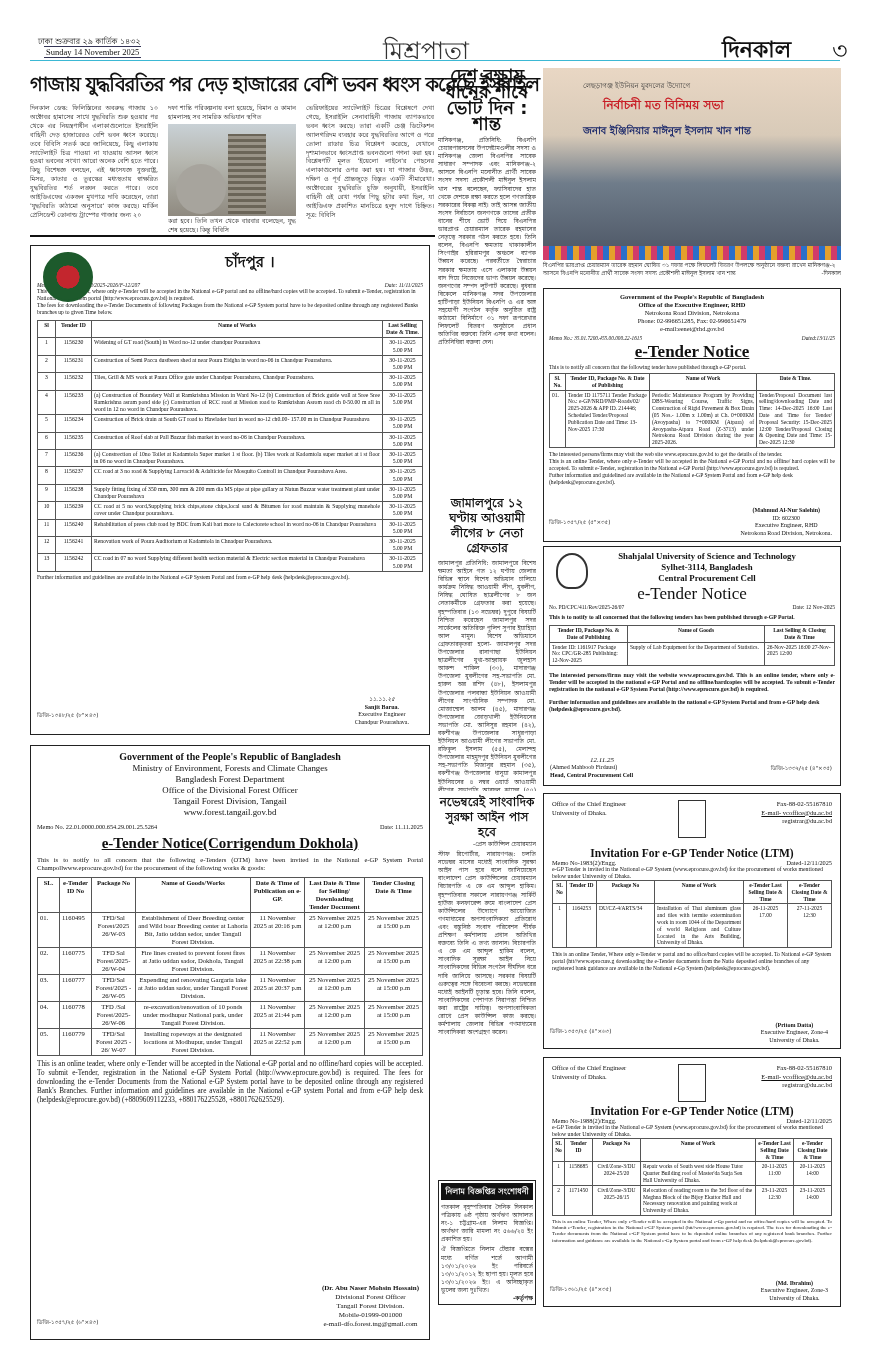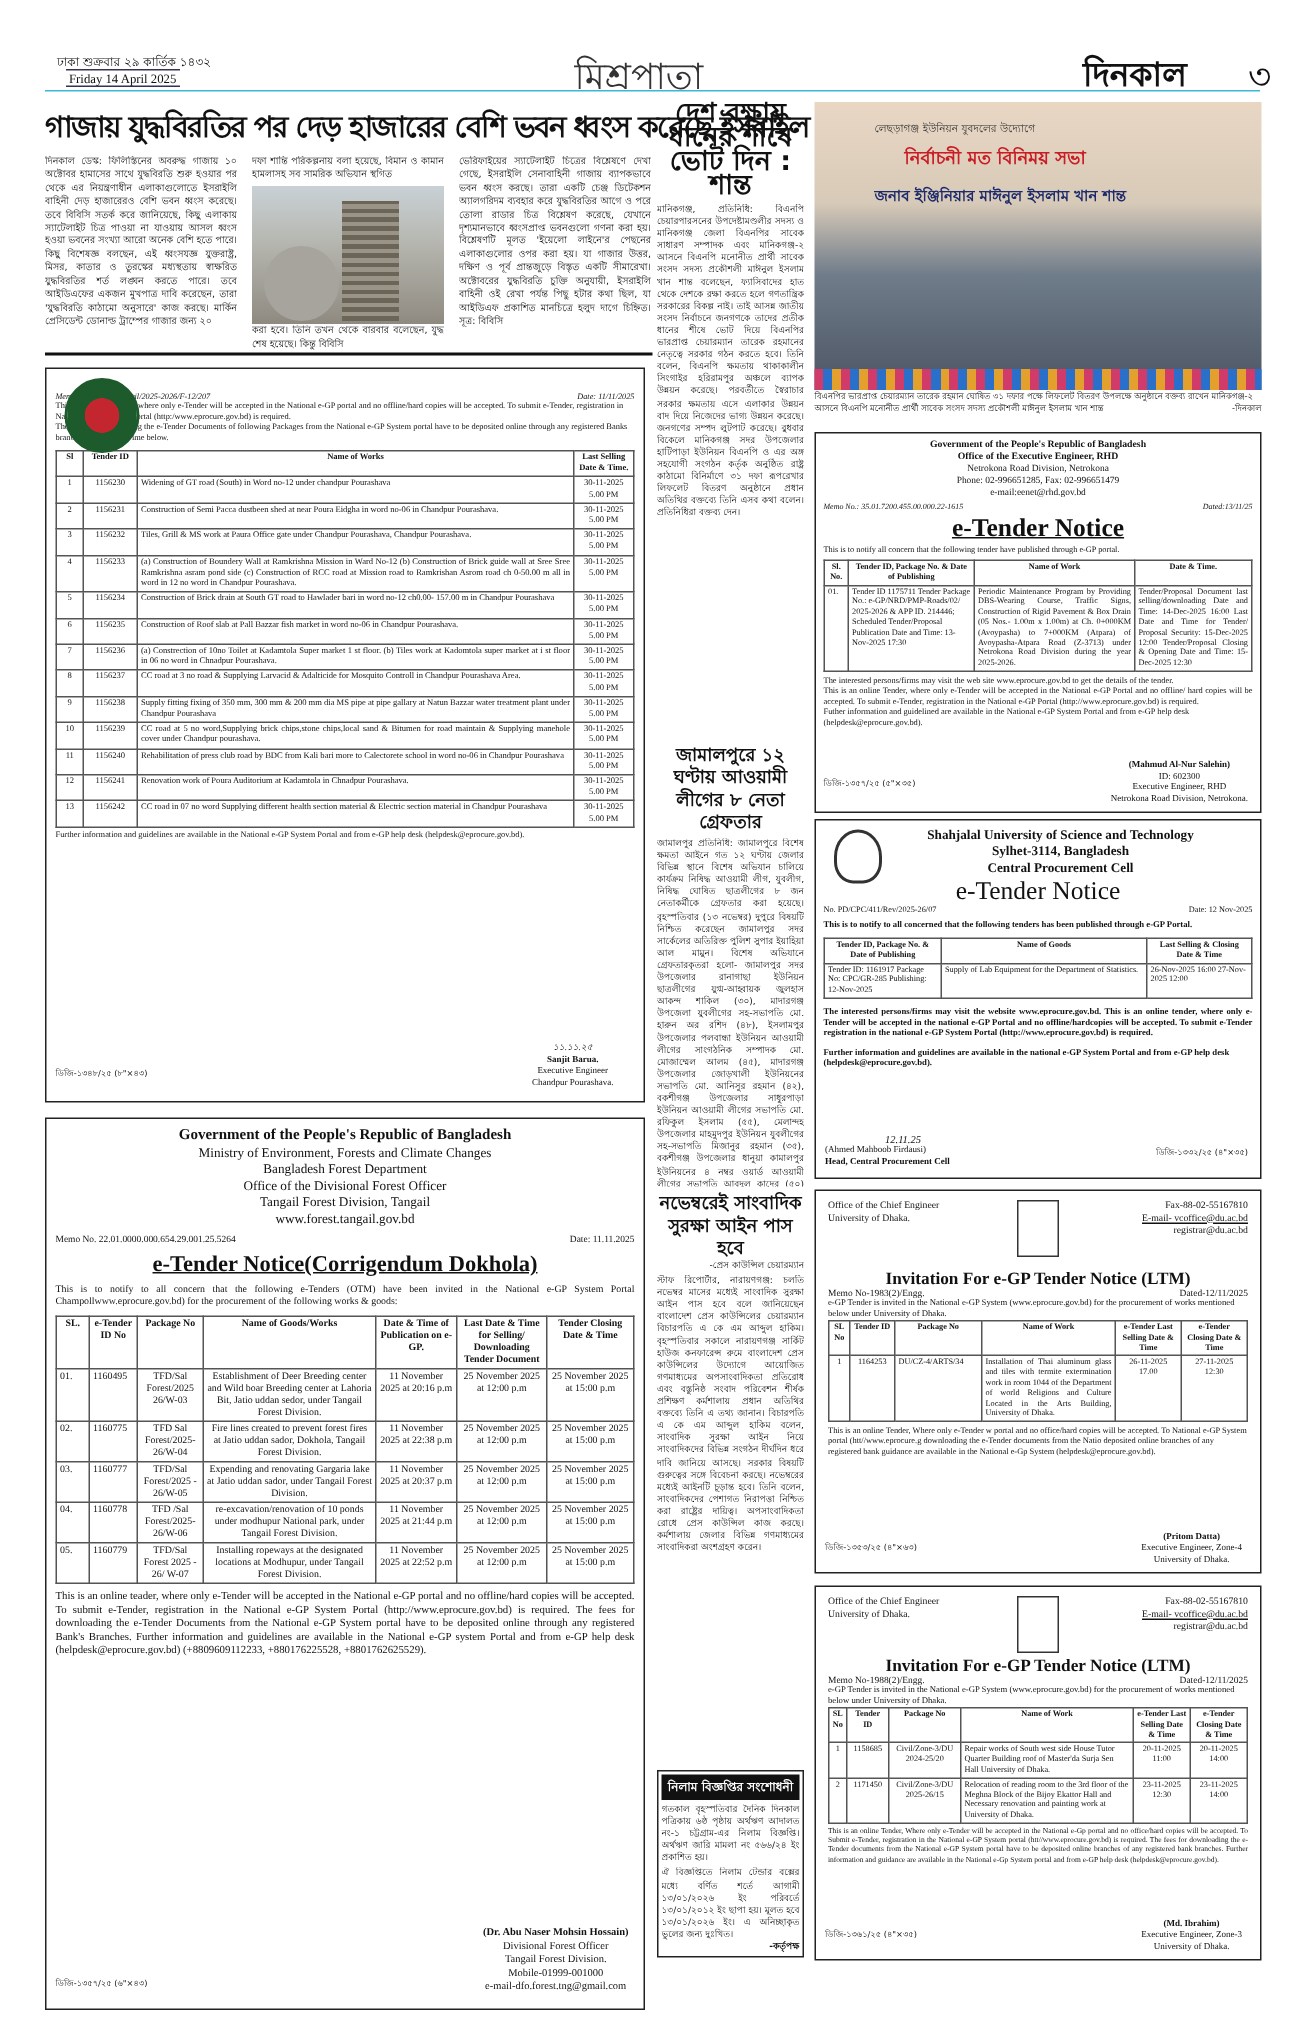--- a/index.html
+++ b/index.html
@@ -39,41 +39,42 @@
 .flowers{position:absolute;left:0;bottom:0;width:100%;height:14px;background:repeating-linear-gradient(90deg,#d13b6a 0 6px,#2a6fc9 6px 12px,#e4a02c 12px 18px)}
 .caption{left:543px;top:262px;width:298px;font-size:5.6px;line-height:7.5px;font-family:"DejaVu Sans",sans-serif}
 .seal{border-radius:50%;border:2px solid #1d5a2c;background:radial-gradient(circle,#c3262e 0 35%,#1d5a2c 36% 100%)}
 .dulogo{width:28px;height:38px;border:1.5px solid #333;background:#fff}
 .link{text-decoration:underline}
 </style>
 </head>
 <body>
 
 <div class="abs date-bn">ঢাকা শুক্রবার ২৯ কার্তিক ১৪৩২</div>
-<div class="abs date-en">Friday 14 April 2025</div>
+<div class="abs date-en">Sunday 14 November 2025</div>
 <div class="abs section">মিশ্রপাতা</div>
 <div class="abs brand"><span>দিনকাল</span><small>দেশ ও জনগণের কথা বলে</small></div>
 <div class="abs pageno">৩</div>
 <div class="abs hrule"></div>
 
 <div class="abs headline">গাজায় যুদ্ধবিরতির পর দেড় হাজারের বেশি ভবন ধ্বংস করেছে ইসরাইল</div>
 <div class="abs cols">
   <div class="col" style="left:0;height:130px">দিনকাল ডেস্ক: ফিলিস্তিনের অবরুদ্ধ গাজায় ১০ অক্টোবর হামাসের সাথে যুদ্ধবিরতি শুরু হওয়ার পর থেকে এর নিয়ন্ত্রণাধীন এলাকাগুলোতে ইসরাইলি বাহিনী দেড় হাজারেরও বেশি ভবন ধ্বংস করেছে। তবে বিবিসি সতর্ক করে জানিয়েছে, কিছু এলাকায় স্যাটেলাইট চিত্র পাওয়া না যাওয়ায় আসল ধ্বংস হওয়া ভবনের সংখ্যা আরো অনেক বেশি হতে পারে। কিছু বিশেষজ্ঞ বলছেন, এই ধ্বংসযজ্ঞ যুক্তরাষ্ট্র, মিসর, কাতার ও তুরস্কের মধ্যস্থতায় স্বাক্ষরিত যুদ্ধবিরতির শর্ত লঙ্ঘন করতে পারে। তবে আইডিএফের একজন মুখপাত্র দাবি করেছেন, তারা 'যুদ্ধবিরতি কাঠামো অনুসারে' কাজ করছে। মার্কিন প্রেসিডেন্ট ডোনাল্ড ট্রাম্পের গাজার জন্য ২০</div>
   <div class="col" style="left:138px;width:128px;height:20px">দফা শান্তি পরিকল্পনায় বলা হয়েছে, বিমান ও কামান হামলাসহ সব সামরিক অভিযান স্থগিত</div>
   <div class="photo1" style="left:138px;top:20px">
       <div class="smoke"></div>
       <div class="bldg"></div>
     </div>
   <div class="col" style="left:138px;top:113px;height:18px">করা হবে। তিনি তখন থেকে বারবার বলেছেন, যুদ্ধ শেষ হয়েছে। কিন্তু বিবিসি</div>
   <div class="col" style="left:276px;height:130px">ভেরিফাইয়ের স্যাটেলাইট চিত্রের বিশ্লেষণে দেখা গেছে, ইসরাইলি সেনাবাহিনী গাজায় ব্যাপকভাবে ভবন ধ্বংস করছে। তারা একটি চেঞ্জ ডিটেকশন অ্যালগরিদম ব্যবহার করে যুদ্ধবিরতির আগে ও পরে তোলা রাডার চিত্র বিশ্লেষণ করেছে, যেখানে দৃশ্যমানভাবে ধ্বংসপ্রাপ্ত ভবনগুলো গণনা করা হয়। বিশ্লেষণটি মূলত 'ইয়েলো লাইনে'র পেছনের এলাকাগুলোর ওপর করা হয়। যা গাজার উত্তর, দক্ষিণ ও পূর্ব প্রান্তজুড়ে বিস্তৃত একটি সীমারেখা। অক্টোবরের যুদ্ধবিরতি চুক্তি অনুযায়ী, ইসরাইলি বাহিনী ওই রেখা পর্যন্ত পিছু হটার কথা ছিল, যা আইডিএফ প্রকাশিত মানচিত্রে হলুদ দাগে চিহ্নিত। সূত্র: বিবিসি</div>
 </div>
 <div class="abs thickrule"></div>
 
 <div class="abs box" style="left:30px;top:245px;width:400px;height:490px;padding:6px 6px">
   <div class="seal" style="position:absolute;left:12px;top:6px;width:50px;height:50px"></div>
+  <div class="notice-title" style="font-family:'DejaVu Sans',sans-serif;font-size:15px;line-height:20px;padding-left:40px">চাঁদপুর ।</div>
   <div style="display:flex;justify-content:space-between;font-size:5.5px;font-style:italic;margin-top:10px">
     <span>Memo no CP/Engg./Civil/2025-2026/F-12/207</span>
     <span>Date: 11/11/2025</span>
   </div>
   <div class="small">This is an online tender, where only e-Tender will be accepted in the National e-GP portal and no offline/hard copies will be accepted. To submit e-Tender, registration in National e-GP System portal (http:/www.eprocure.gov.bd) is required.</div>
   <div class="small" style="margin-bottom:4px">The fees for downloading the e-Tender Documents of following Packages from the National e-GP System portal have to be deposited online through any registered Banks branches up to given Time below.</div>
   <table class="t1">
     <thead>
         <tr>
       <th style="width:18px">Sl</th>

